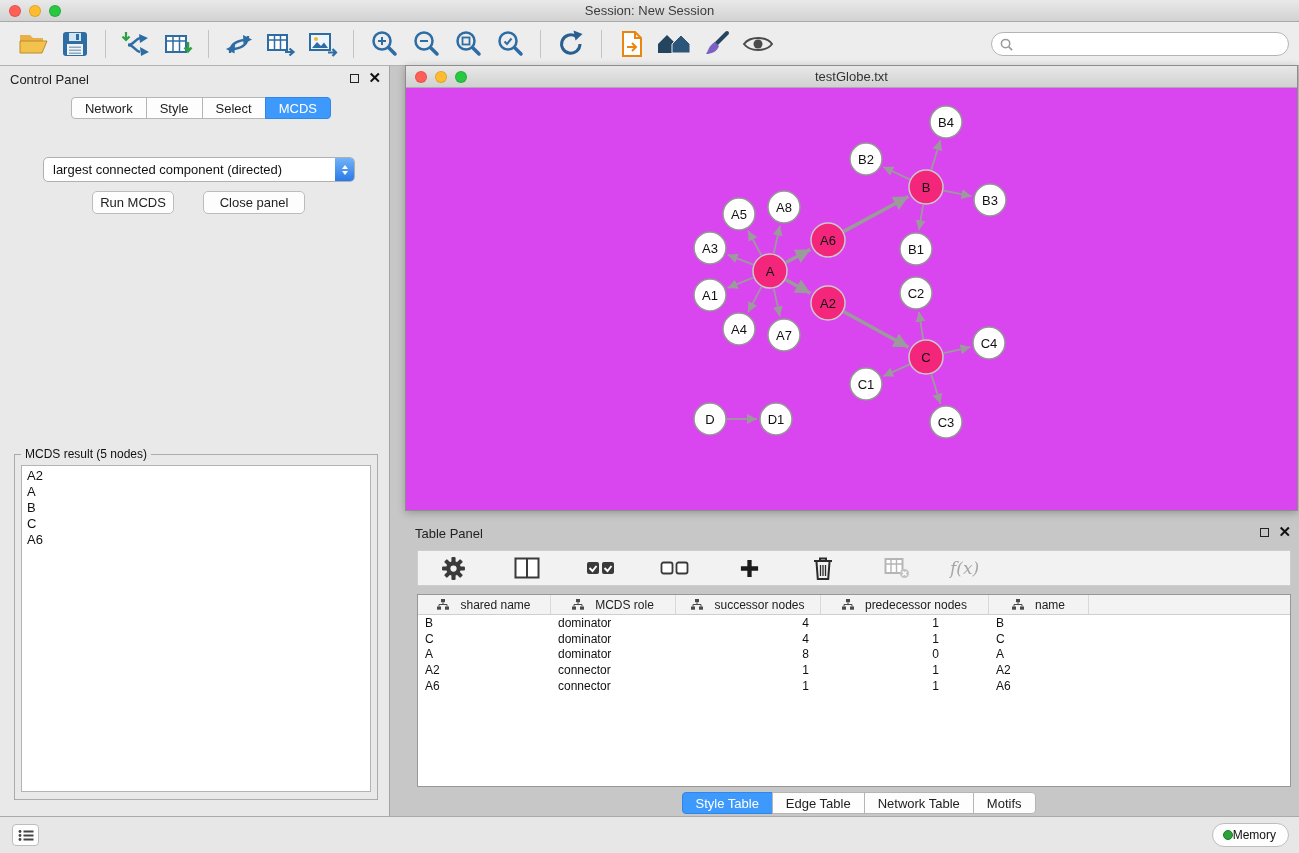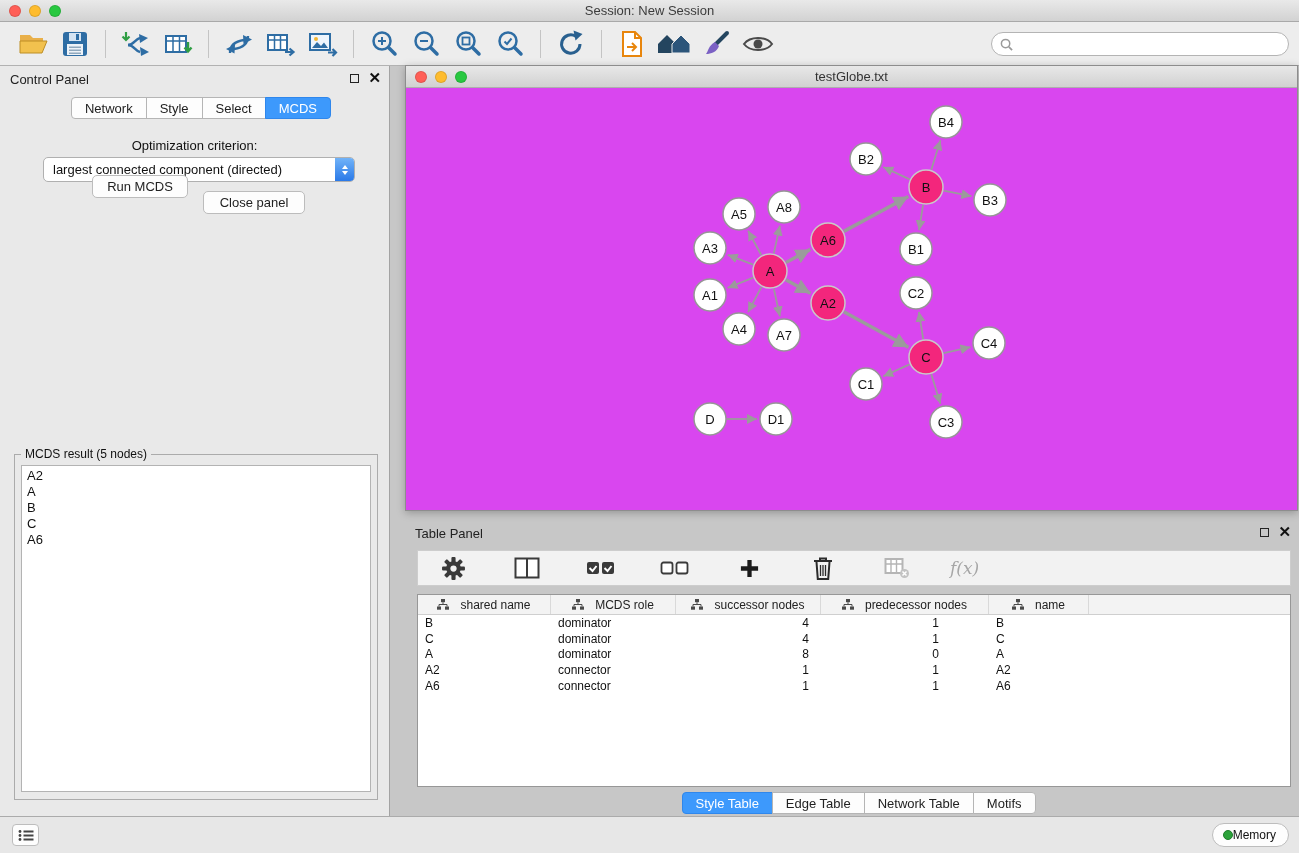--- a/index.html
+++ b/index.html
@@ -41,21 +41,21 @@
   #opt-label{position:absolute;left:0;top:72px;width:100%;text-align:center;font-size:13px;color:#111}
   #criterion-dd{position:absolute;left:43px;top:91px;width:312px;height:25px;background:#fff;
     border:1px solid #b0b0b0;border-radius:5px;display:flex;align-items:center;overflow:hidden}
   #criterion-dd .val{flex:1;padding:0 9px;font-size:13px;white-space:nowrap;color:#111}
   #criterion-dd .cap{width:19px;height:100%;background:linear-gradient(#71b3f8,#2a79e8);
     display:flex;flex-direction:column;align-items:center;justify-content:center;gap:2px}
   .tri-up{width:0;height:0;border-left:3.5px solid transparent;border-right:3.5px solid transparent;border-bottom:4.5px solid #fff}
   .tri-dn{width:0;height:0;border-left:3.5px solid transparent;border-right:3.5px solid transparent;border-top:4.5px solid #fff}
   .btn{position:absolute;height:23px;background:#fdfdfd;border:1px solid #bcbcbc;border-radius:5px;
     font-size:13px;color:#222;display:flex;align-items:center;justify-content:center;cursor:default}
-  #run-btn{left:92px;top:109px;width:96px}
+  #run-btn{left:92px;top:125px;width:82px}
   #close-btn{left:203px;top:125px;width:102px}
   #result-fieldset{position:absolute;left:14px;top:388px;width:364px;height:346px;
     border:1px solid #ababab}
   #result-legend{position:absolute;left:6px;top:-8px;background:#e9e9e9;padding:0 4px;font-size:12px;color:#111}
   #result-list{position:absolute;left:6px;right:6px;top:10px;bottom:7px;background:#fff;
     border:1px solid #b3b3b3;font-size:13px;padding:2px 5px;overflow:auto;color:#111}
   .result-item{line-height:16px}
 
   
   #network-window{position:absolute;left:405px;top:65px;width:893px;height:446px;background:#d946ef;
@@ -243,21 +243,20 @@
         <span class="float-box"></span>
         <span class="close-x">✕</span>
       </span>
     </div>
     <div id="cp-tabs">
         <div class="seg-tab">Network</div>
         <div class="seg-tab">Style</div>
         <div class="seg-tab">Select</div>
         <div class="seg-tab active">MCDS</div>
       </div>
-    <div id="opt-label">Optimization criterion:</div>
     <div id="criterion-dd">
       <span class="val">largest connected component (directed)</span>
       <span class="cap">
         <span class="tri-up"></span>
           <span class="tri-dn"></span>
       </span>
     </div>
     <div class="btn" id="run-btn">Run MCDS</div>
     <div class="btn" id="close-btn">Close panel</div>
     <div id="result-fieldset">

